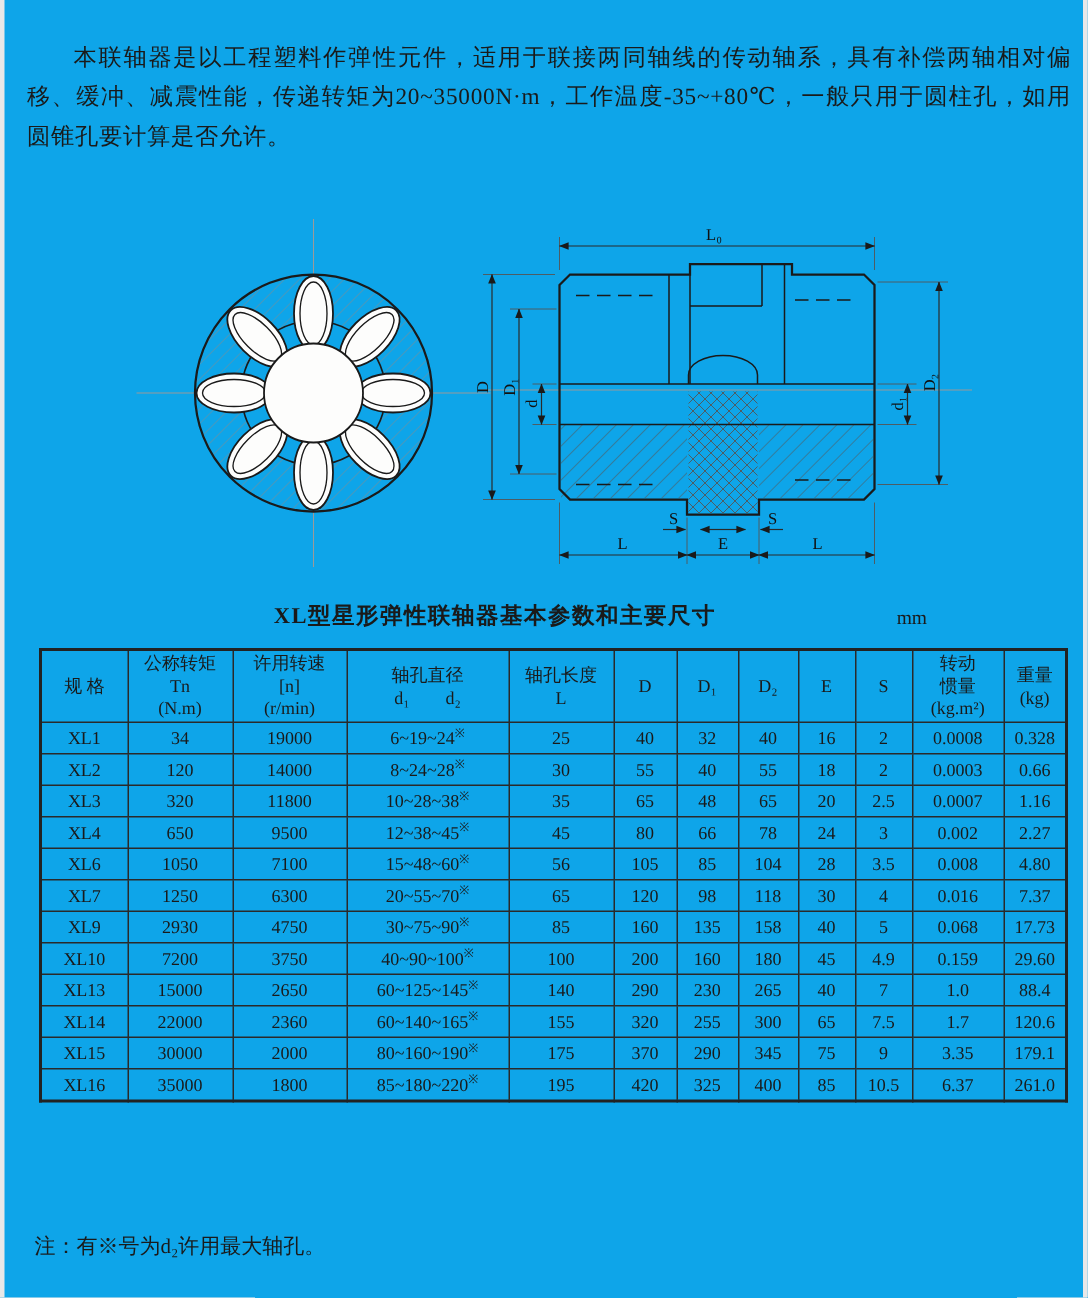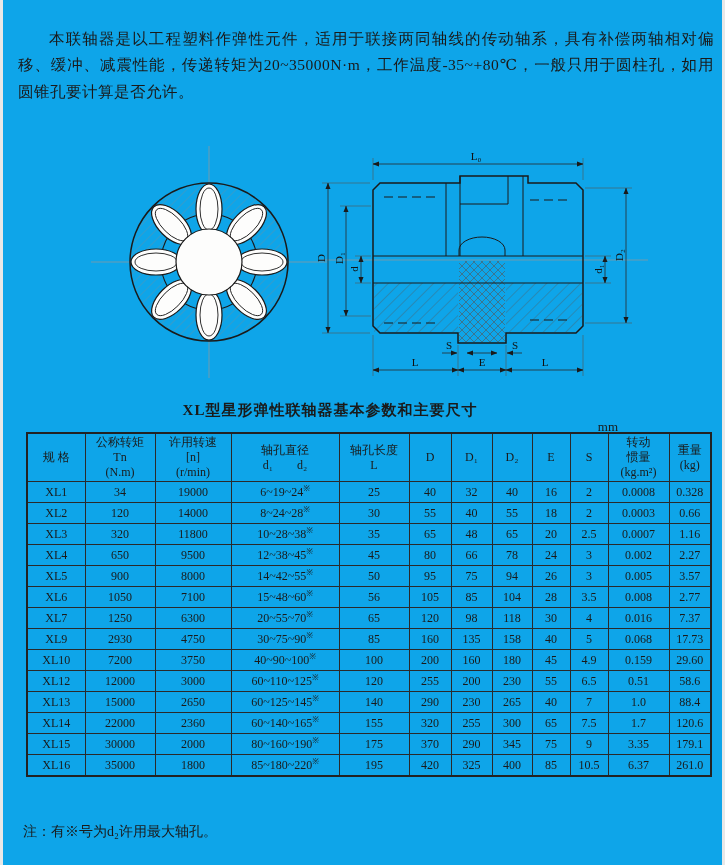--- a/index.html
+++ b/index.html
@@ -14,21 +14,21 @@
     font-size:15.5px;line-height:1.72;text-align:justify;text-indent:2em;
     letter-spacing:0.5px;
   }
   
   .svgbox{position:absolute;}
   svg text{font-family:"Liberation Serif","DejaVu Serif",serif;font-size:11px;fill:#111;}
   
   .tbl-title-row{position:absolute;top:401px;left:23px;width:684px;height:22px;}
   .tbl-title{display:block;text-align:center;transform:translateX(-38px);
     font-size:15px;font-weight:600;letter-spacing:1px;}
-  .tbl-unit{position:absolute;right:92px;top:18px;font-size:13px;font-weight:400;letter-spacing:0;}
+  .tbl-unit{position:absolute;right:92px;top:3px;font-size:13px;font-weight:400;letter-spacing:0;}
   
   table.spec{
     position:absolute;top:432px;left:23px;width:684px;
     border-collapse:collapse;table-layout:fixed;
     font-size:12px;
   }
   table.spec th,table.spec td{
     border:1px solid #2a2a2a;text-align:center;vertical-align:middle;
     padding:0;overflow:hidden;white-space:nowrap;
   }
@@ -318,46 +318,32 @@
           <td>45</td>
           <td>80</td>
           <td>66</td>
           <td>78</td>
           <td>24</td>
           <td>3</td>
           <td>0.002</td>
           <td>2.27</td>
         </tr>
         <tr>
-          <td>XL5</td>
-          <td>900</td>
-          <td>8000</td>
-          <td>14~42~55<sup>※</sup></td>
-          <td>50</td>
-          <td>95</td>
-          <td>75</td>
-          <td>94</td>
-          <td>26</td>
-          <td>3</td>
-          <td>0.005</td>
-          <td>3.57</td>
-        </tr>
-        <tr>
           <td>XL6</td>
           <td>1050</td>
           <td>7100</td>
           <td>15~48~60<sup>※</sup></td>
           <td>56</td>
           <td>105</td>
           <td>85</td>
           <td>104</td>
           <td>28</td>
           <td>3.5</td>
           <td>0.008</td>
-          <td>2.77</td>
+          <td>4.80</td>
         </tr>
         <tr>
           <td>XL7</td>
           <td>1250</td>
           <td>6300</td>
           <td>20~55~70<sup>※</sup></td>
           <td>65</td>
           <td>120</td>
           <td>98</td>
           <td>118</td>
@@ -388,34 +374,20 @@
           <td>100</td>
           <td>200</td>
           <td>160</td>
           <td>180</td>
           <td>45</td>
           <td>4.9</td>
           <td>0.159</td>
           <td>29.60</td>
         </tr>
         <tr>
-          <td>XL12</td>
-          <td>12000</td>
-          <td>3000</td>
-          <td>60~110~125<sup>※</sup></td>
-          <td>120</td>
-          <td>255</td>
-          <td>200</td>
-          <td>230</td>
-          <td>55</td>
-          <td>6.5</td>
-          <td>0.51</td>
-          <td>58.6</td>
-        </tr>
-        <tr>
           <td>XL13</td>
           <td>15000</td>
           <td>2650</td>
           <td>60~125~145<sup>※</sup></td>
           <td>140</td>
           <td>290</td>
           <td>230</td>
           <td>265</td>
           <td>40</td>
           <td>7</td>

